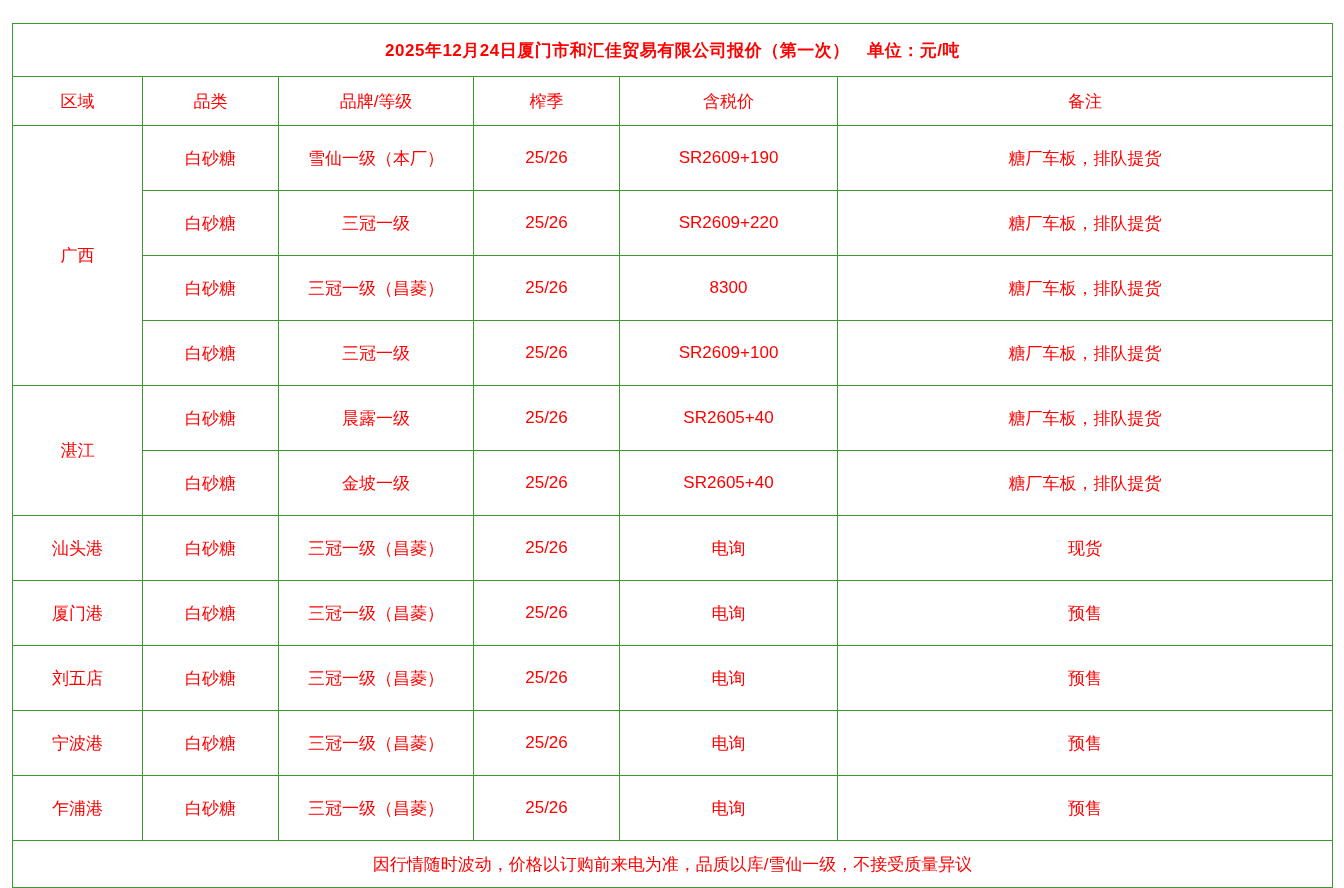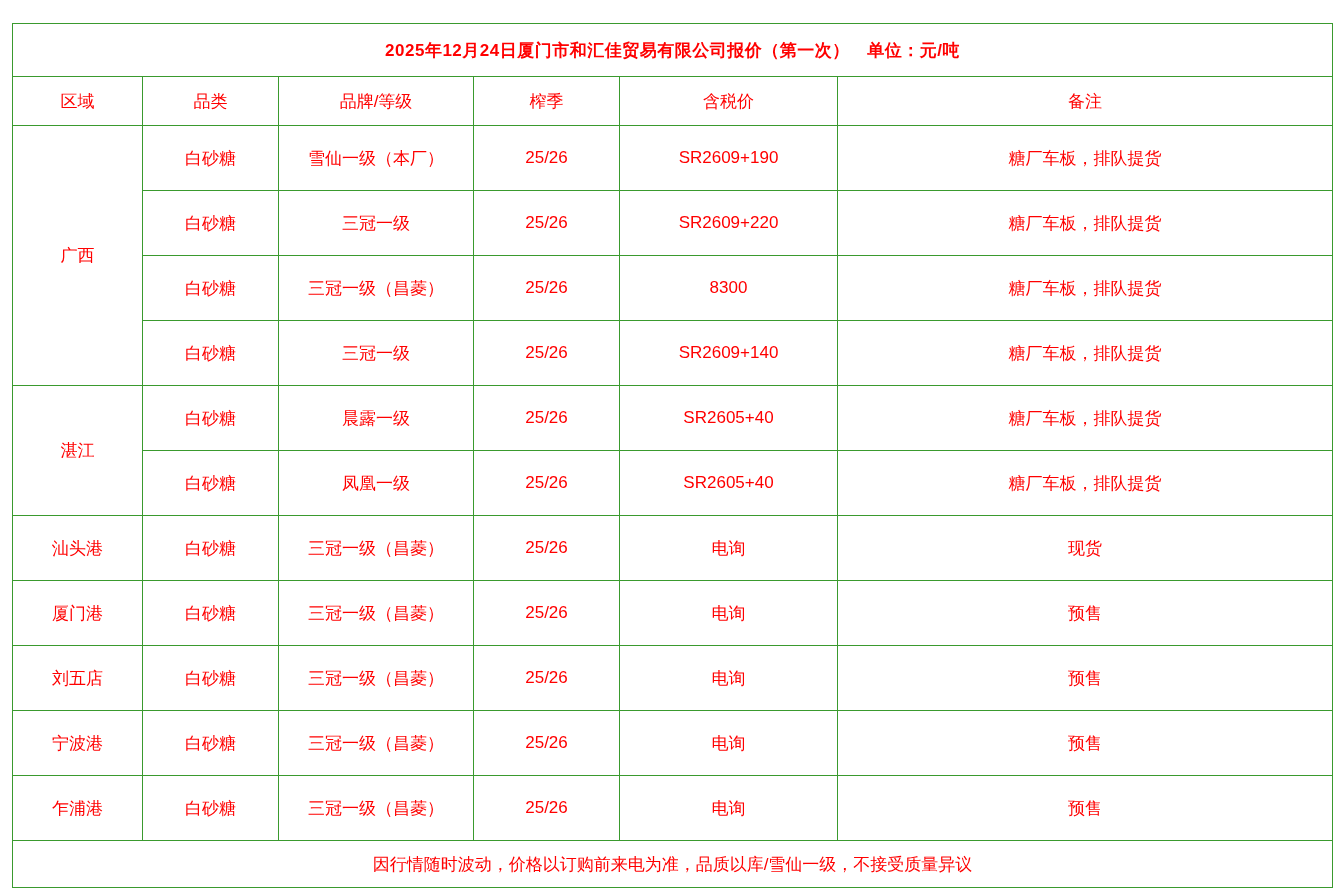--- a/index.html
+++ b/index.html
@@ -119,35 +119,35 @@
         <td>白砂糖</td>
         <td>三冠一级（昌菱）</td>
         <td>25/26</td>
         <td>8300</td>
         <td>糖厂车板，排队提货</td>
       </tr>
       <tr class="body-row">
         <td>白砂糖</td>
         <td>三冠一级</td>
         <td>25/26</td>
-        <td>SR2609+140</td>
+        <td>SR2609+100</td>
         <td>糖厂车板，排队提货</td>
       </tr>
 
       <tr class="body-row">
         <td rowspan="2">湛江</td>
         <td>白砂糖</td>
         <td>晨露一级</td>
         <td>25/26</td>
         <td>SR2605+40</td>
         <td>糖厂车板，排队提货</td>
       </tr>
       <tr class="body-row">
         <td>白砂糖</td>
-        <td>凤凰一级</td>
+        <td>金坡一级</td>
         <td>25/26</td>
         <td>SR2605+40</td>
         <td>糖厂车板，排队提货</td>
       </tr>
 
       <tr class="row-tall">
         <td>汕头港</td>
         <td>白砂糖</td>
         <td>三冠一级（昌菱）</td>
         <td>25/26</td>

